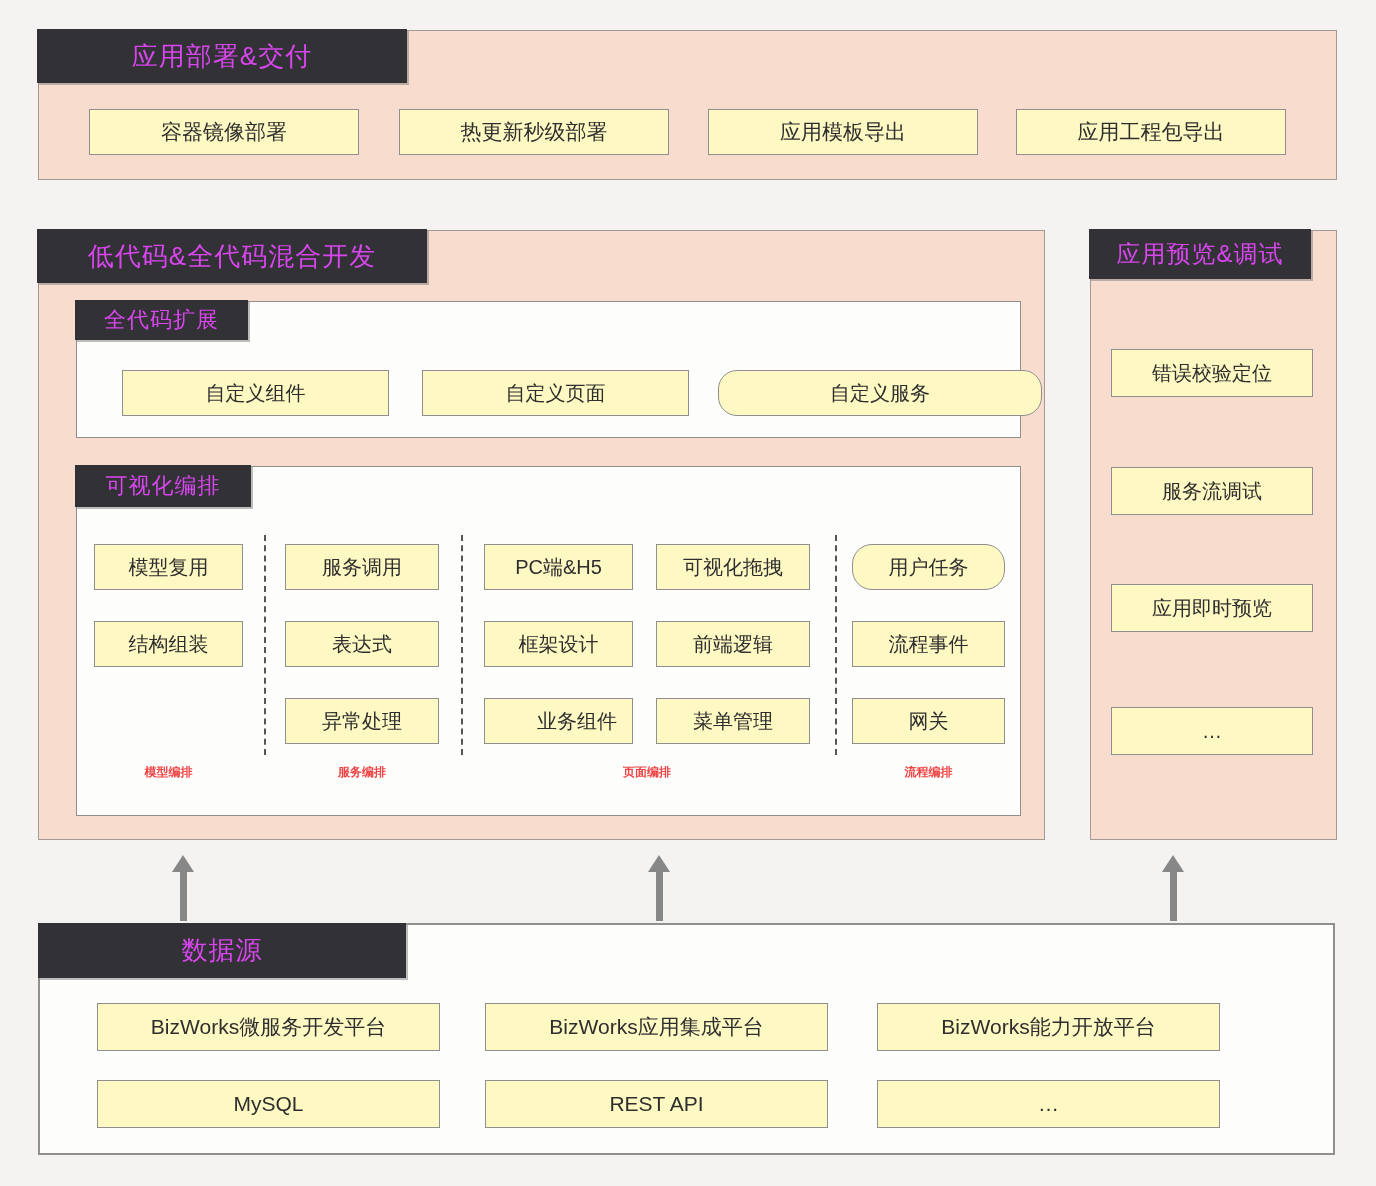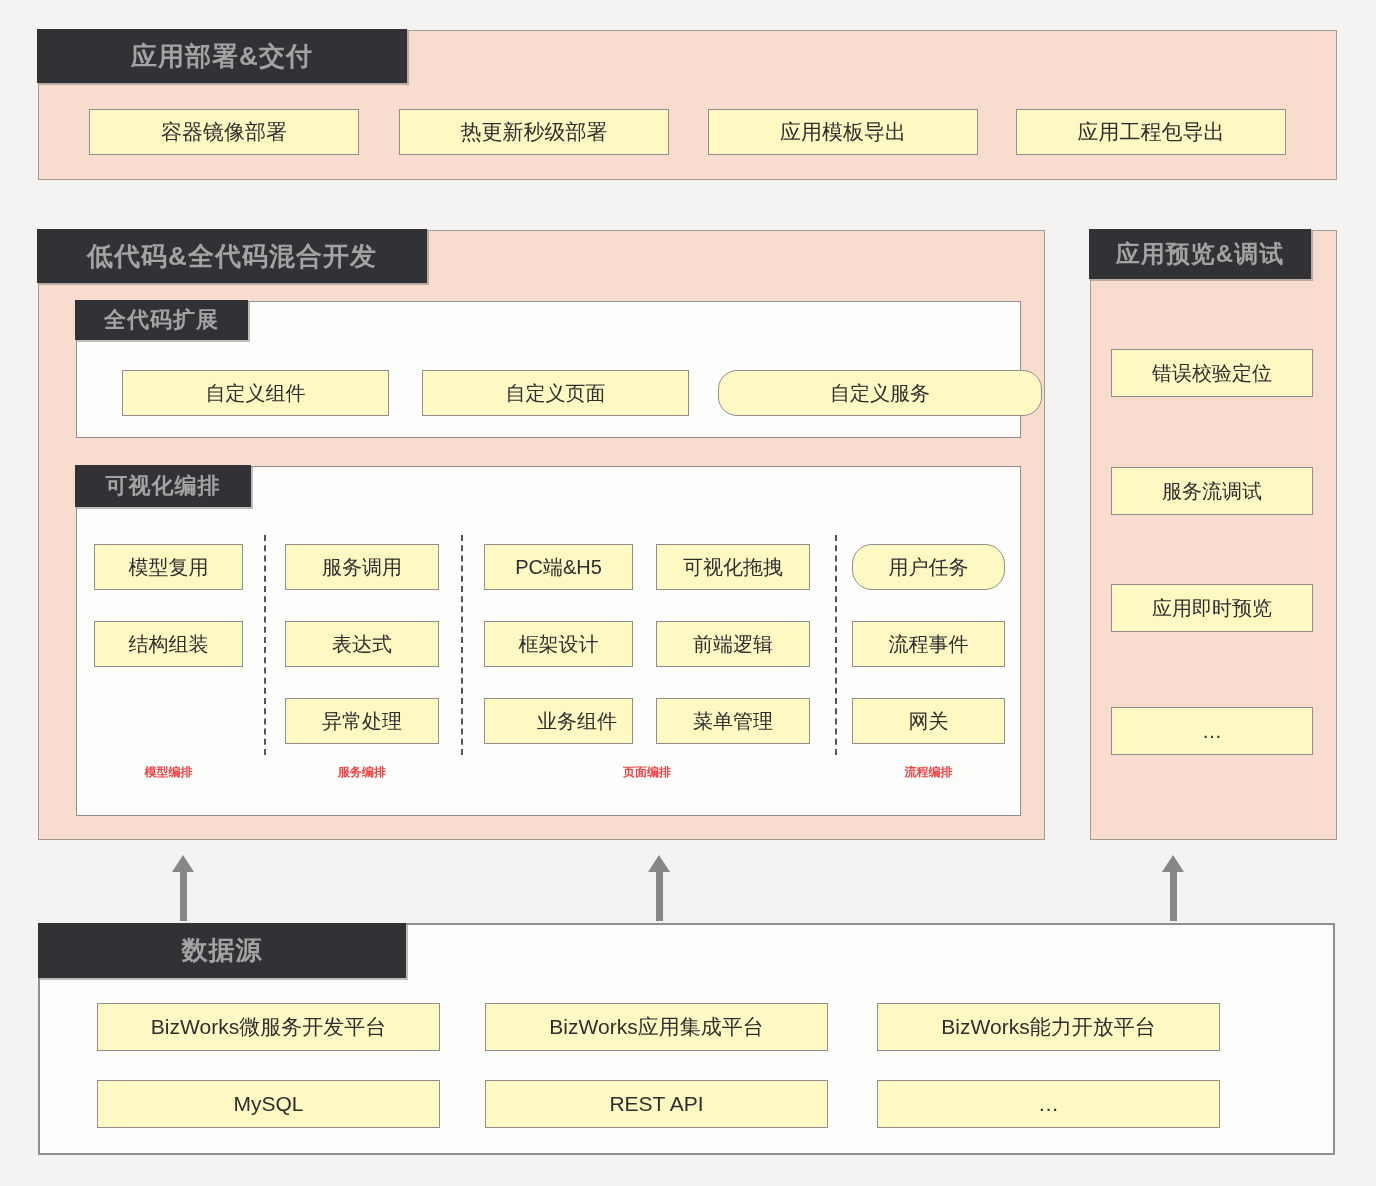--- a/index.html
+++ b/index.html
@@ -7,22 +7,22 @@
   .canvas{
     position:relative;width:1376px;height:1186px;background:#f4f3f1;
     font-family:"Liberation Sans","DejaVu Sans",sans-serif;color:#333;
     overflow:hidden;
   }
   .panel{position:absolute;}
   .panel.peach{background:#f8ddcf;border:1.5px solid #a39a93;}
   .panel.white{background:#fdfdfc;border:2px solid #8f8f8f;}
   .subbox{position:absolute;background:#fdfdfc;border:1.5px solid #8f8f8f;}
   .hdr{
-    position:absolute;top:-2px;left:-2px;background:#323135;color:#a3a3a3;
-    display:flex;align-items:center;justify-content:center;font-weight:bold;
+    position:absolute;top:-2px;left:-2px;background:#323135;color:#d946ef;
+    display:flex;align-items:center;justify-content:center;font-weight:normal;
     box-shadow:2px 2px 0 rgba(110,110,110,0.45);letter-spacing:1px;
   }
   .hdr.big{width:370px;height:54px;font-size:26px;}
   .hdr.lowcode{width:390px;height:54px;font-size:26px;}
   .hdr.preview{width:222px;height:50px;font-size:24px;}
   .hdr.sub{font-size:22px;}
   .box{
     position:absolute;height:46px;background:#fef9c3;border:1.5px solid #8f8f8f;
     display:flex;align-items:center;justify-content:center;
     font-size:20px;color:#2e2e2e;

